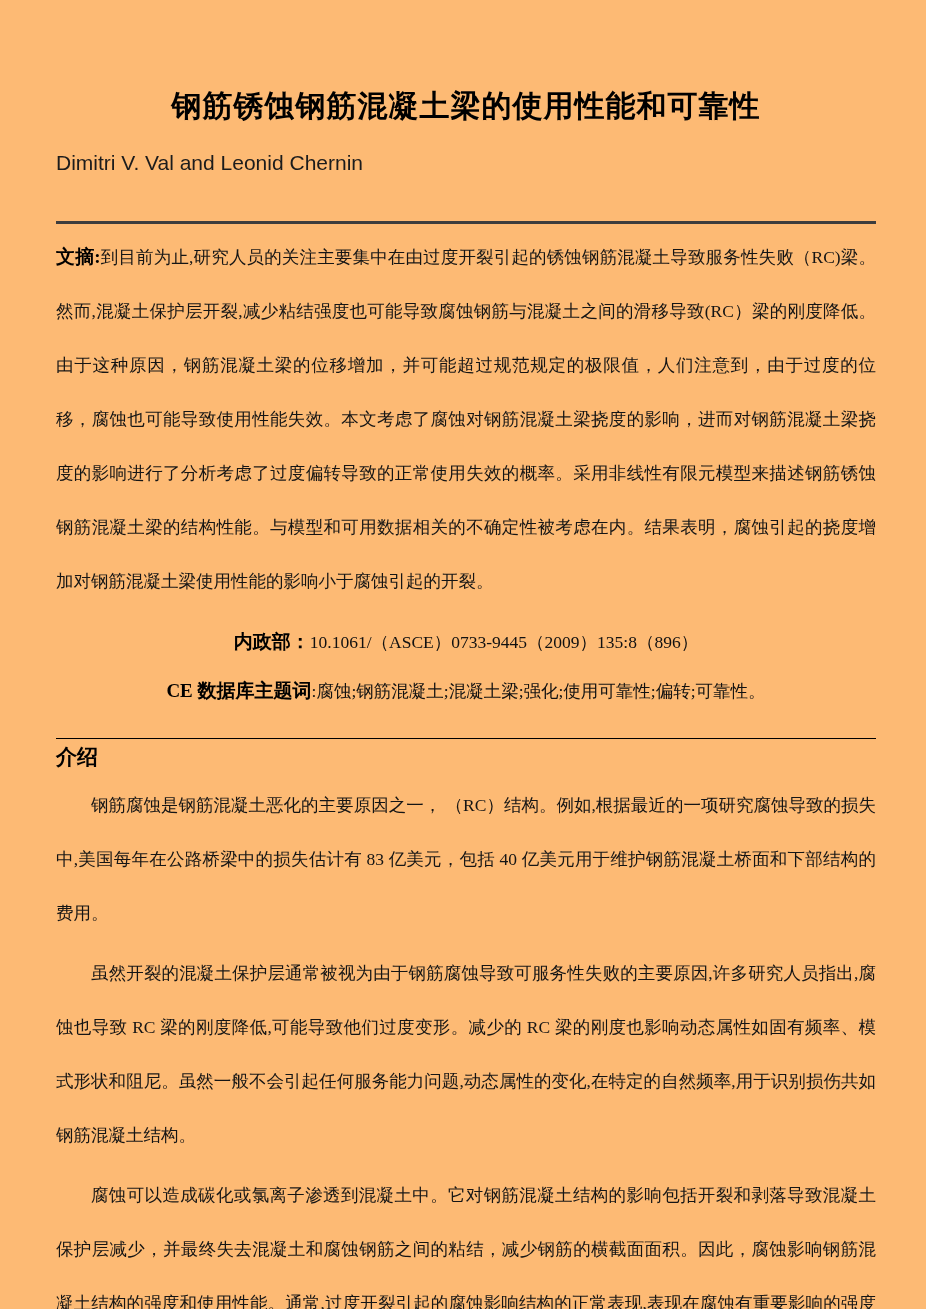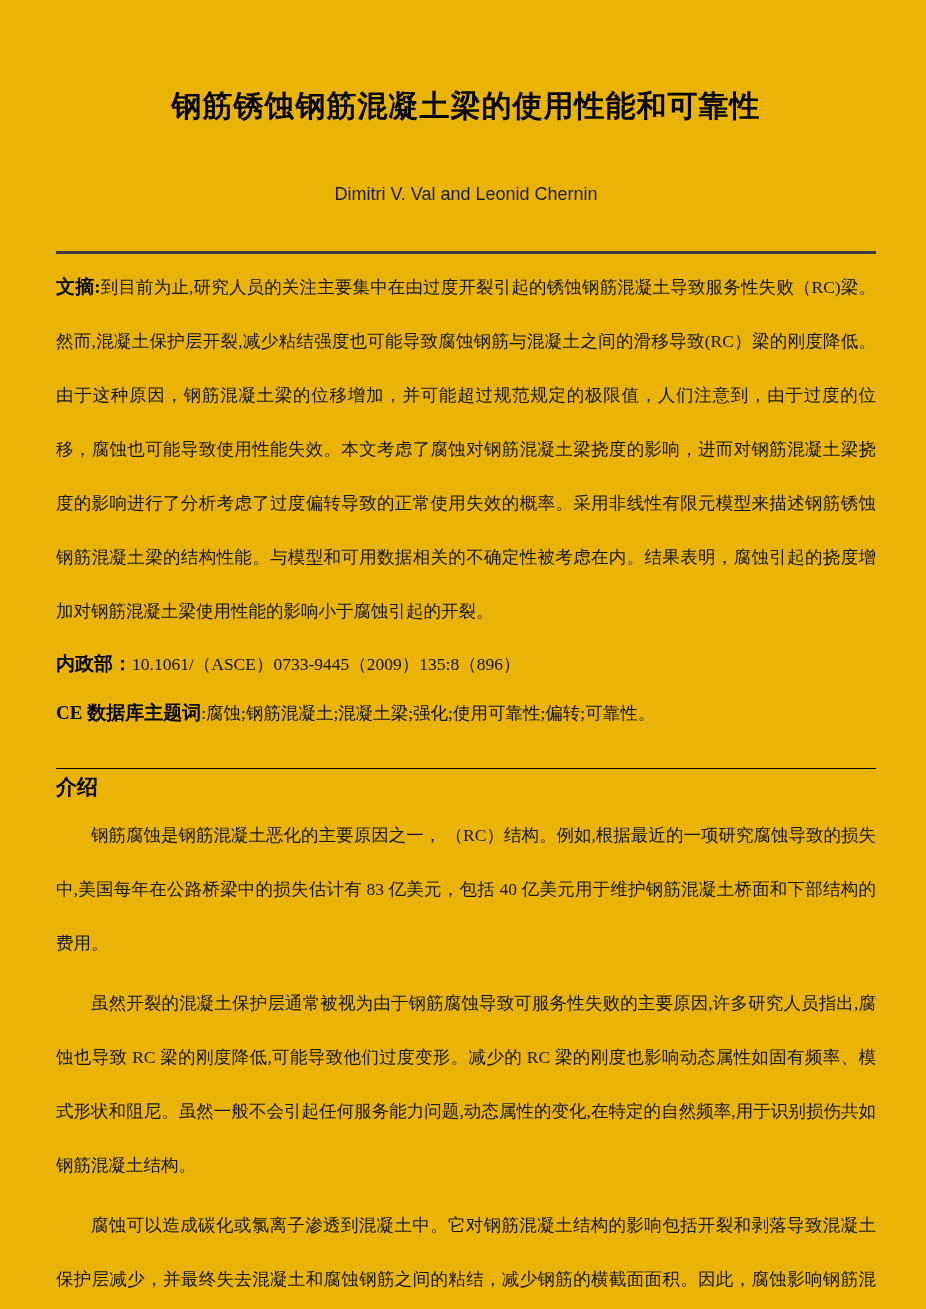--- a/index.html
+++ b/index.html
@@ -5,37 +5,37 @@
   * { margin: 0; padding: 0; box-sizing: border-box; }
   html, body { background: #ffffff; }
   body {
     font-family: "Liberation Serif", "DejaVu Serif", serif;
     color: #111111;
   }
   .page {
     position: relative;
     width: 926px;
     height: 1309px;
-    background: #eab308;
+    background: #fdba74;
     padding: 0 50px 0 56px;
     overflow: hidden;
   }
   .doc-title {
     margin-top: 86px;
     text-align: center;
     font-size: 30px;
     font-weight: bold;
     letter-spacing: 1px;
     color: #000000;
   }
   .authors {
-    margin-top: 57px;
-    text-align: center;
+    margin-top: 24px;
+    text-align: left;
     font-family: "Liberation Sans", "DejaVu Sans", sans-serif;
-    font-size: 18px;
+    font-size: 21px;
     color: #1c1c1c;
   }
   .rule-thick {
     margin-top: 46px;
     border: none;
     border-top: 3px solid #3d3d3d;
   }
   .rule-thin {
     margin-top: 32px;
     border: none;
@@ -47,24 +47,24 @@
     text-align: justify;
     color: #151515;
   }
   .abstract-para { margin-top: 6px; }
   .inline-label {
     font-weight: bold;
     font-size: 19px;
     color: #000000;
   }
   .meta-line {
-    margin-top: 3px;
+    margin-top: 19px;
     font-size: 17.5px;
-    line-height: 45px;
-    text-align: left;
+    line-height: 29px;
+    text-align: center;
   }
   .section-heading {
     margin-top: 4px;
     font-size: 21px;
     font-weight: bold;
     color: #000000;
     line-height: 1.4;
   }
   .intro-para {
     text-indent: 2em;

